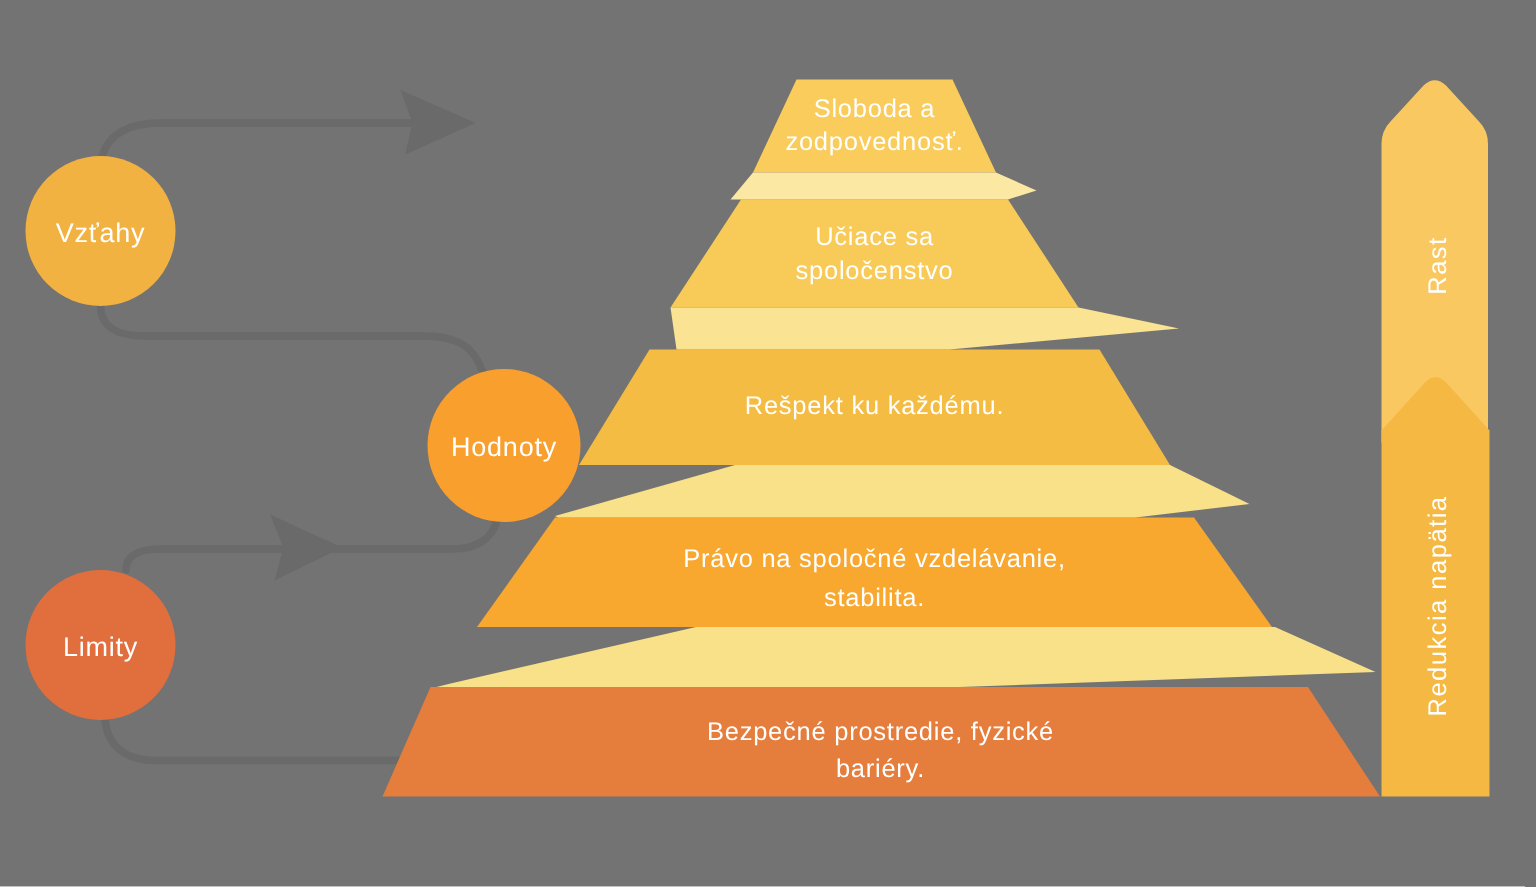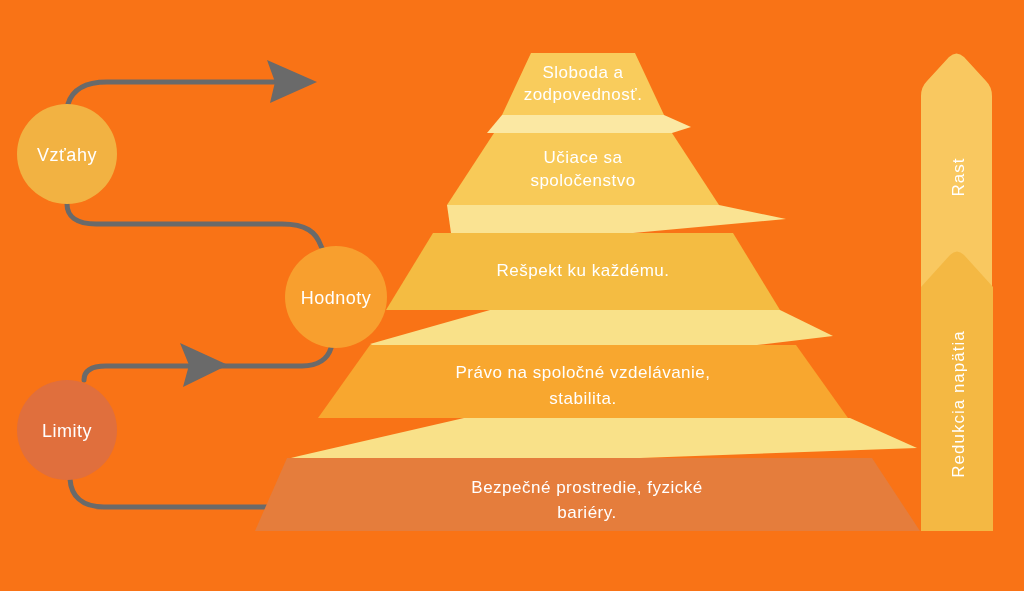--- a/index.html
+++ b/index.html
@@ -1,19 +1,19 @@
 <!DOCTYPE html>
 <html><head>
 <meta charset="utf-8">
 <style>
   html,body{margin:0;padding:0;background:#ffffff;}
   .stage{
     position:relative;
     width:1024px;height:591px;
-    background:#f97316;
+    background:#737373;
     overflow:hidden;
     font-family:"Liberation Sans", sans-serif;
   }
   svg{display:block;}
   text{
     fill:#ffffff;
     font-family:"Liberation Sans", sans-serif;
     letter-spacing:0.5px;
   }
   .lvl-txt{font-size:17px;}

